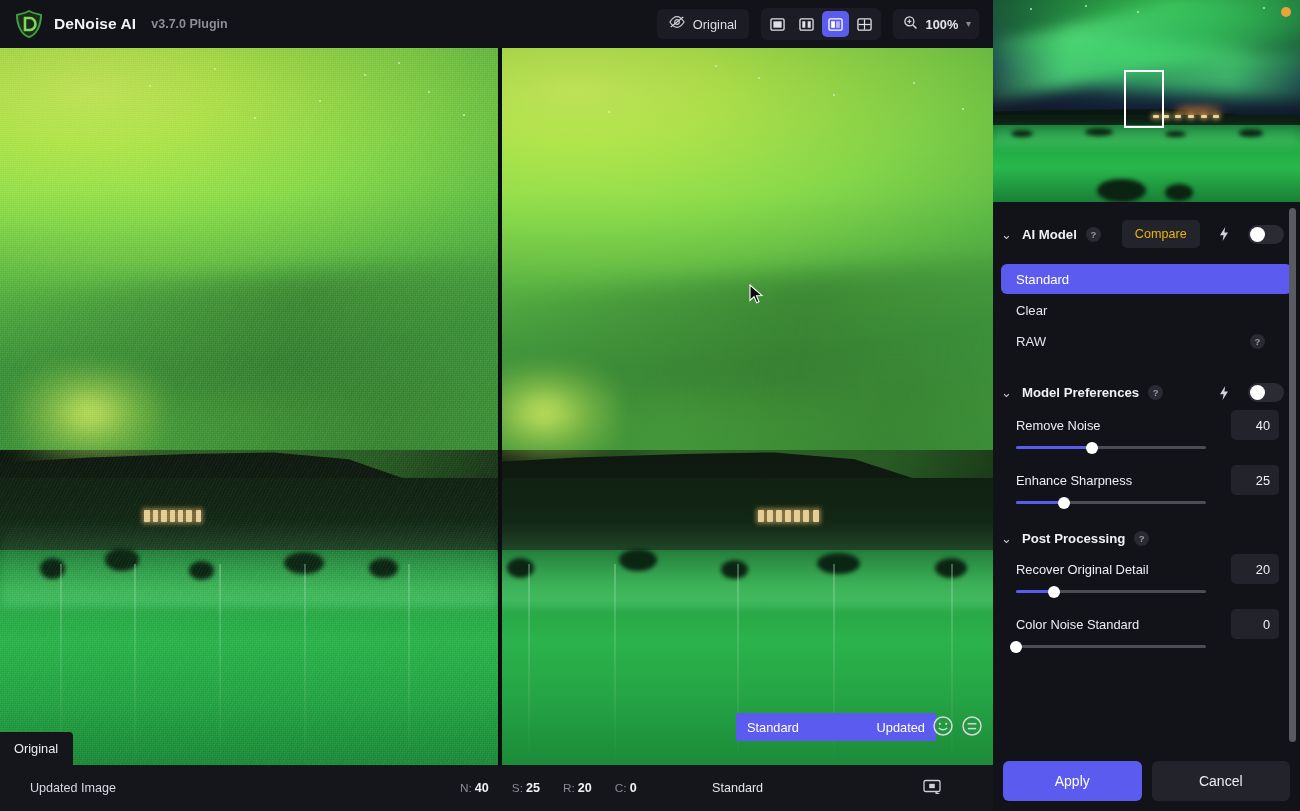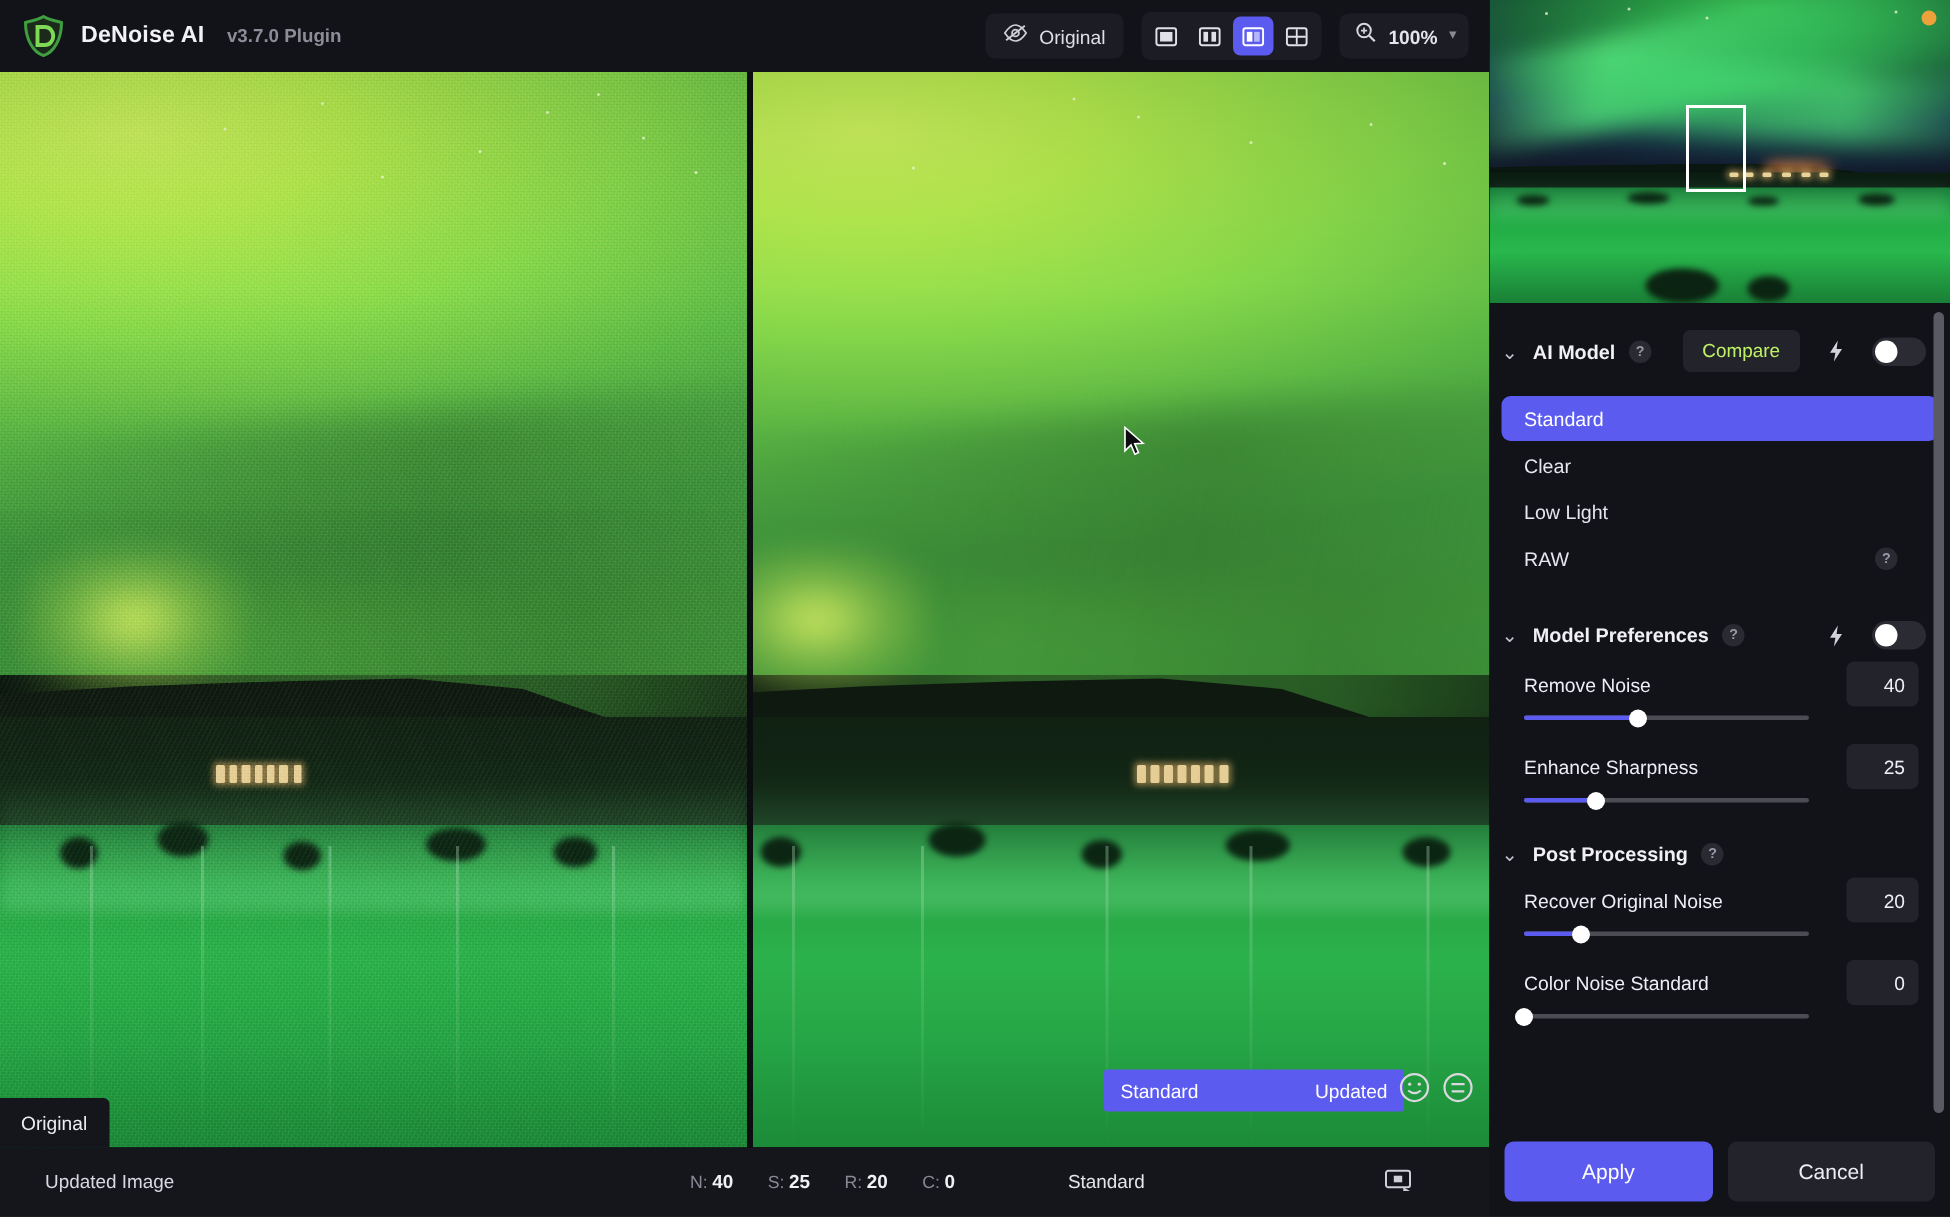--- a/index.html
+++ b/index.html
@@ -149,21 +149,21 @@
   .scrollbar { position:absolute; right: 4px; top: 6px; bottom: 8px; width: 7px; background: #5a5a62; border-radius: 4px; z-index: 9; }
 
   .sec-head { display:flex; align-items:center; gap: 9px; padding: 18px 0 0 8px; position:relative; }
   .sec-title { font-size: 13.2px; color:#f0f0f5; font-weight: bold; }
   .help {
     width: 15px; height: 15px; border-radius:50%; background:#2a2a33; color:#9a9aa6;
     font-size: 9.5px; display:flex; align-items:center; justify-content:center; font-weight:bold;
   }
   .caret { color:#c3c3cc; font-size: 13px; line-height: 1; margin-right: 1px; }
   .compare-btn {
-    background:#23232c; border-radius: 5px; color:#bef264; font-size:12.6px;
+    background:#23232c; border-radius: 5px; color:#eab308; font-size:12.6px;
     padding: 7px 13px; margin-left: 12px;
   }
   .bolt { margin-left: auto; color:#cfcfd8; display:flex; align-items:center; }
   .toggle {
     width: 36px; height: 19px; border-radius: 10px; background:#2b2b34; position:relative; margin: 0 16px 0 9px;
   }
   .toggle .knob { position:absolute; left: 2px; top: 2px; width: 15px; height: 15px; border-radius:50%; background:#fff; }
 
   .model-list { margin: 16px 8px 0 8px; }
   .model-item {
@@ -476,23 +476,20 @@
       </div>
 
       <div class="model-list">
         <div class="model-item selected">
           <span>Standard</span>
         </div>
         <div class="model-item">
           <span>Clear</span>
         </div>
         <div class="model-item">
-          <span>Low Light</span>
-        </div>
-        <div class="model-item">
           <span>RAW</span>
           <span class="help row-help">?</span>
         </div>
       </div>
 
       <div class="sec-head" style="padding-top:26px">
         <span class="caret">⌄</span>
         <span class="sec-title">Model Preferences</span>
         <span class="help">?</span>
         <span class="bolt">
@@ -525,21 +522,21 @@
       </div>
 
       <div class="sec-head" style="padding-top:27px">
         <span class="caret">⌄</span>
         <span class="sec-title">Post Processing</span>
         <span class="help">?</span>
       </div>
 
       <div class="slider-block">
         <div class="slider-row">
-          <div class="slider-label">Recover Original Noise</div>
+          <div class="slider-label">Recover Original Detail</div>
           <div class="track">
             <span class="fill" style="width:20%"></span>
               <span class="knob" style="left:20%"></span>
           </div>
           <div class="numbox">20</div>
         </div>
         <div class="slider-row" style="margin-top:24px">
           <div class="slider-label">Color Noise Standard</div>
           <div class="track">
             <span class="fill" style="width:0%"></span>

